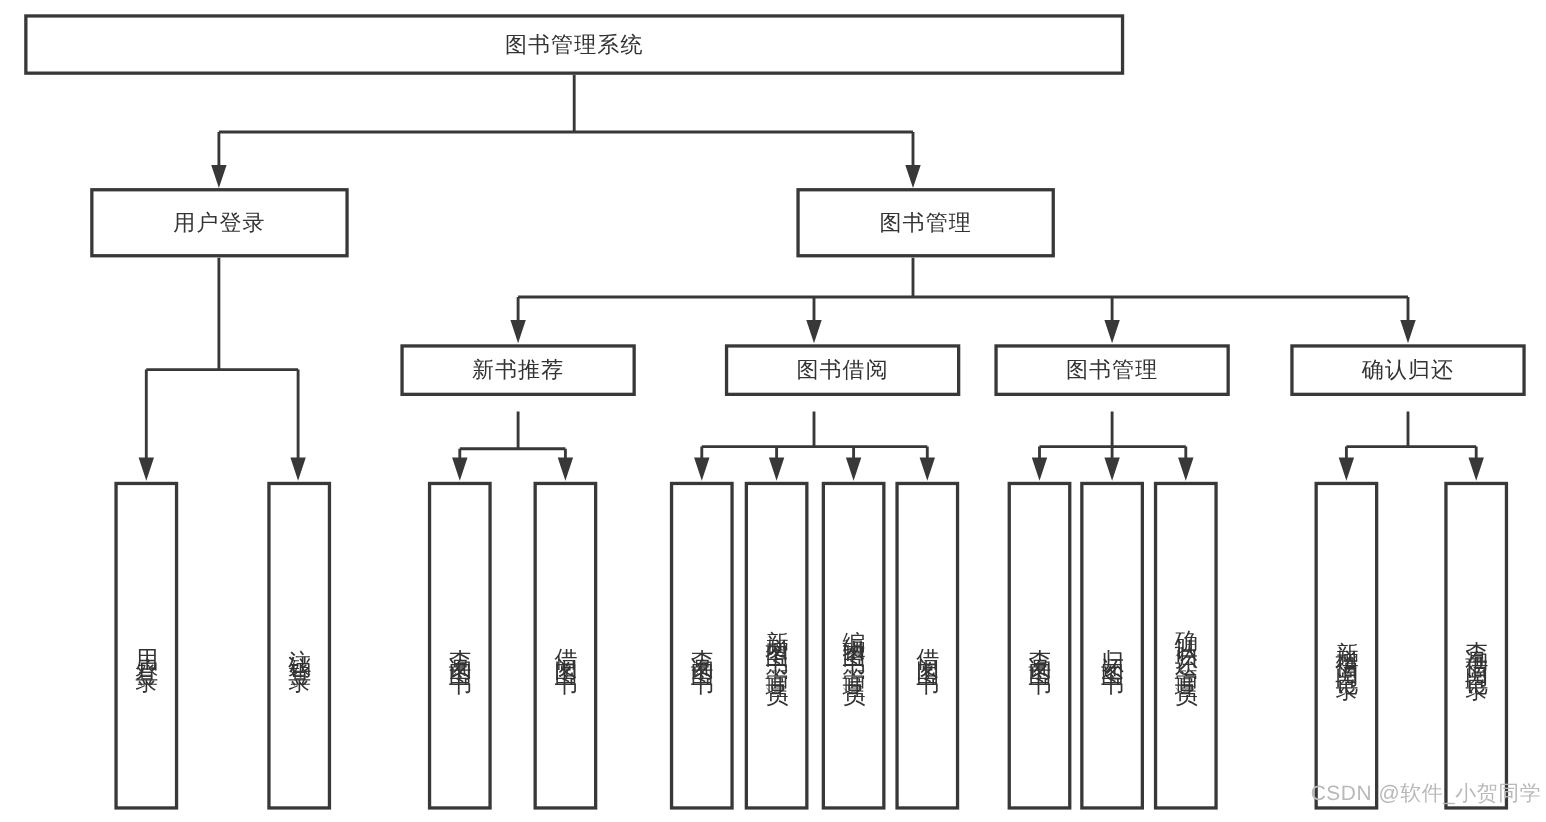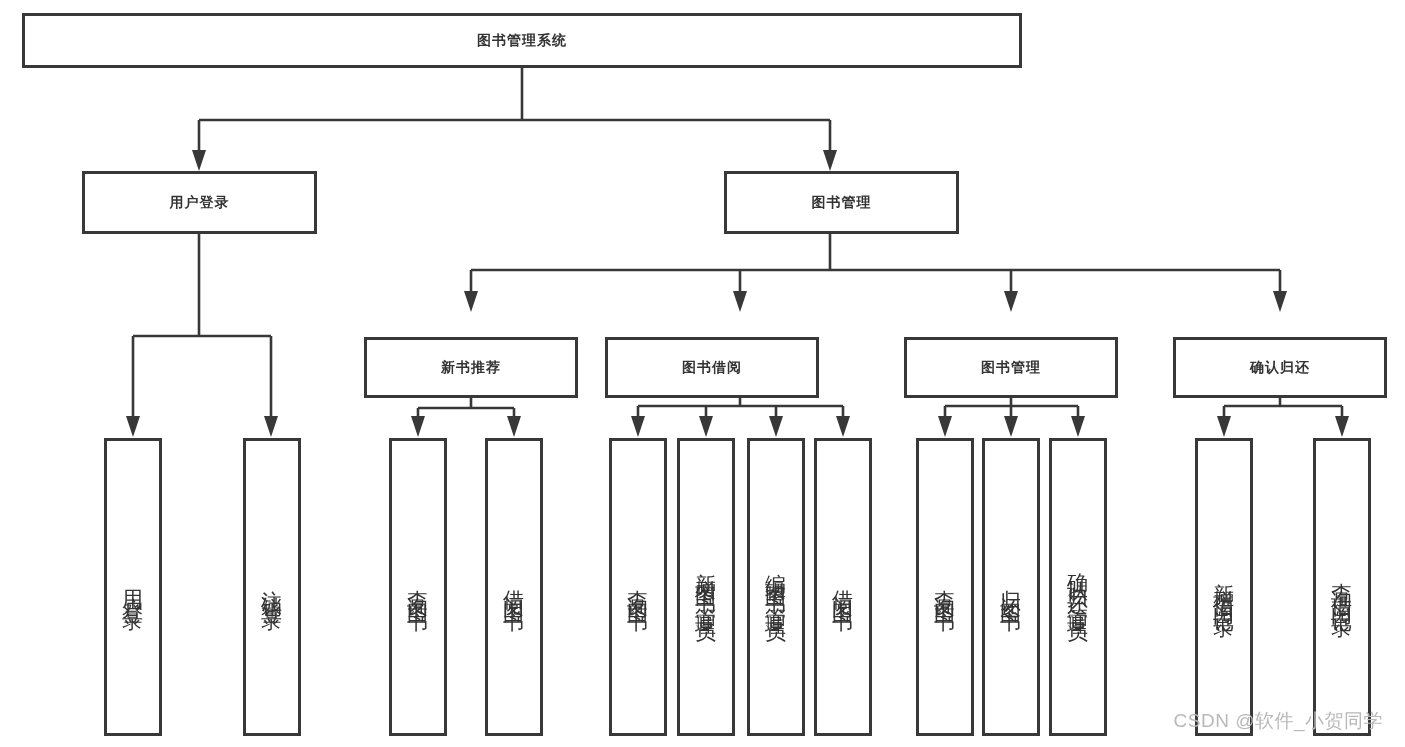--- a/index.html
+++ b/index.html
@@ -28,40 +28,39 @@
   .node{
     position:absolute;
     box-sizing:border-box;
     background:#ffffff;
     border:3px solid var(--line);
     color:var(--text);
     display:flex;align-items:center;justify-content:center;
     z-index:1;
   }
   .node.h{
-    font-size:14px;
+    font-size:20px;
     letter-spacing:1px;
     white-space:nowrap;
-    font-weight:bold;
   }
   .node.root{left:22px;top:13px;width:1000px;height:55px;}
   .node.l2{top:171px;width:235px;height:63px;}
-  .node.l3{top:313px;width:214px;height:61px;margin-top:24px;}
+  .node.l3{top:313px;width:214px;height:47px;}
   .node.leaf{top:438px;width:58px;height:298px;}
   .vtext{
     writing-mode:vertical-rl;
     text-orientation:mixed;
     font-size:21px;
     letter-spacing:7px;
     line-height:1;
     color:var(--text);
   }
   .watermark{
     position:absolute;
-    right:22px;bottom:13px;
+    right:4px;bottom:13px;
     font-size:19px;
     color:var(--watermark);
     letter-spacing:0.5px;
     z-index:3;
     white-space:nowrap;
   }
 </style>
 </head>
 <body>
 
@@ -97,21 +96,21 @@
       <path class="arrow" d="M1217 416 L1231 416 L1224 437 Z M1335 416 L1349 416 L1342 437 Z"></path>
     </g>
   </svg>
 
   <div class="node h root">图书管理系统</div>
 
   <div class="node h l2" style="left:82px;">用户登录</div>
   <div class="node h l2" style="left:712px;margin-left:12px;">图书管理</div>
 
   <div class="node h l3" style="left:364px;">新书推荐</div>
-  <div class="node h l3" style="left:605px;">图书借阅</div>
+  <div class="node h l3" style="left:659px;">图书借阅</div>
   <div class="node h l3" style="left:904px;">图书管理</div>
   <div class="node h l3" style="left:1173px;">确认归还</div>
 
   <div class="node leaf" style="left:104px;">
     <span class="vtext">用户登录</span>
   </div>
   <div class="node leaf" style="left:243px;">
     <span class="vtext">注销登录</span>
   </div>
   <div class="node leaf" style="left:389px;">

